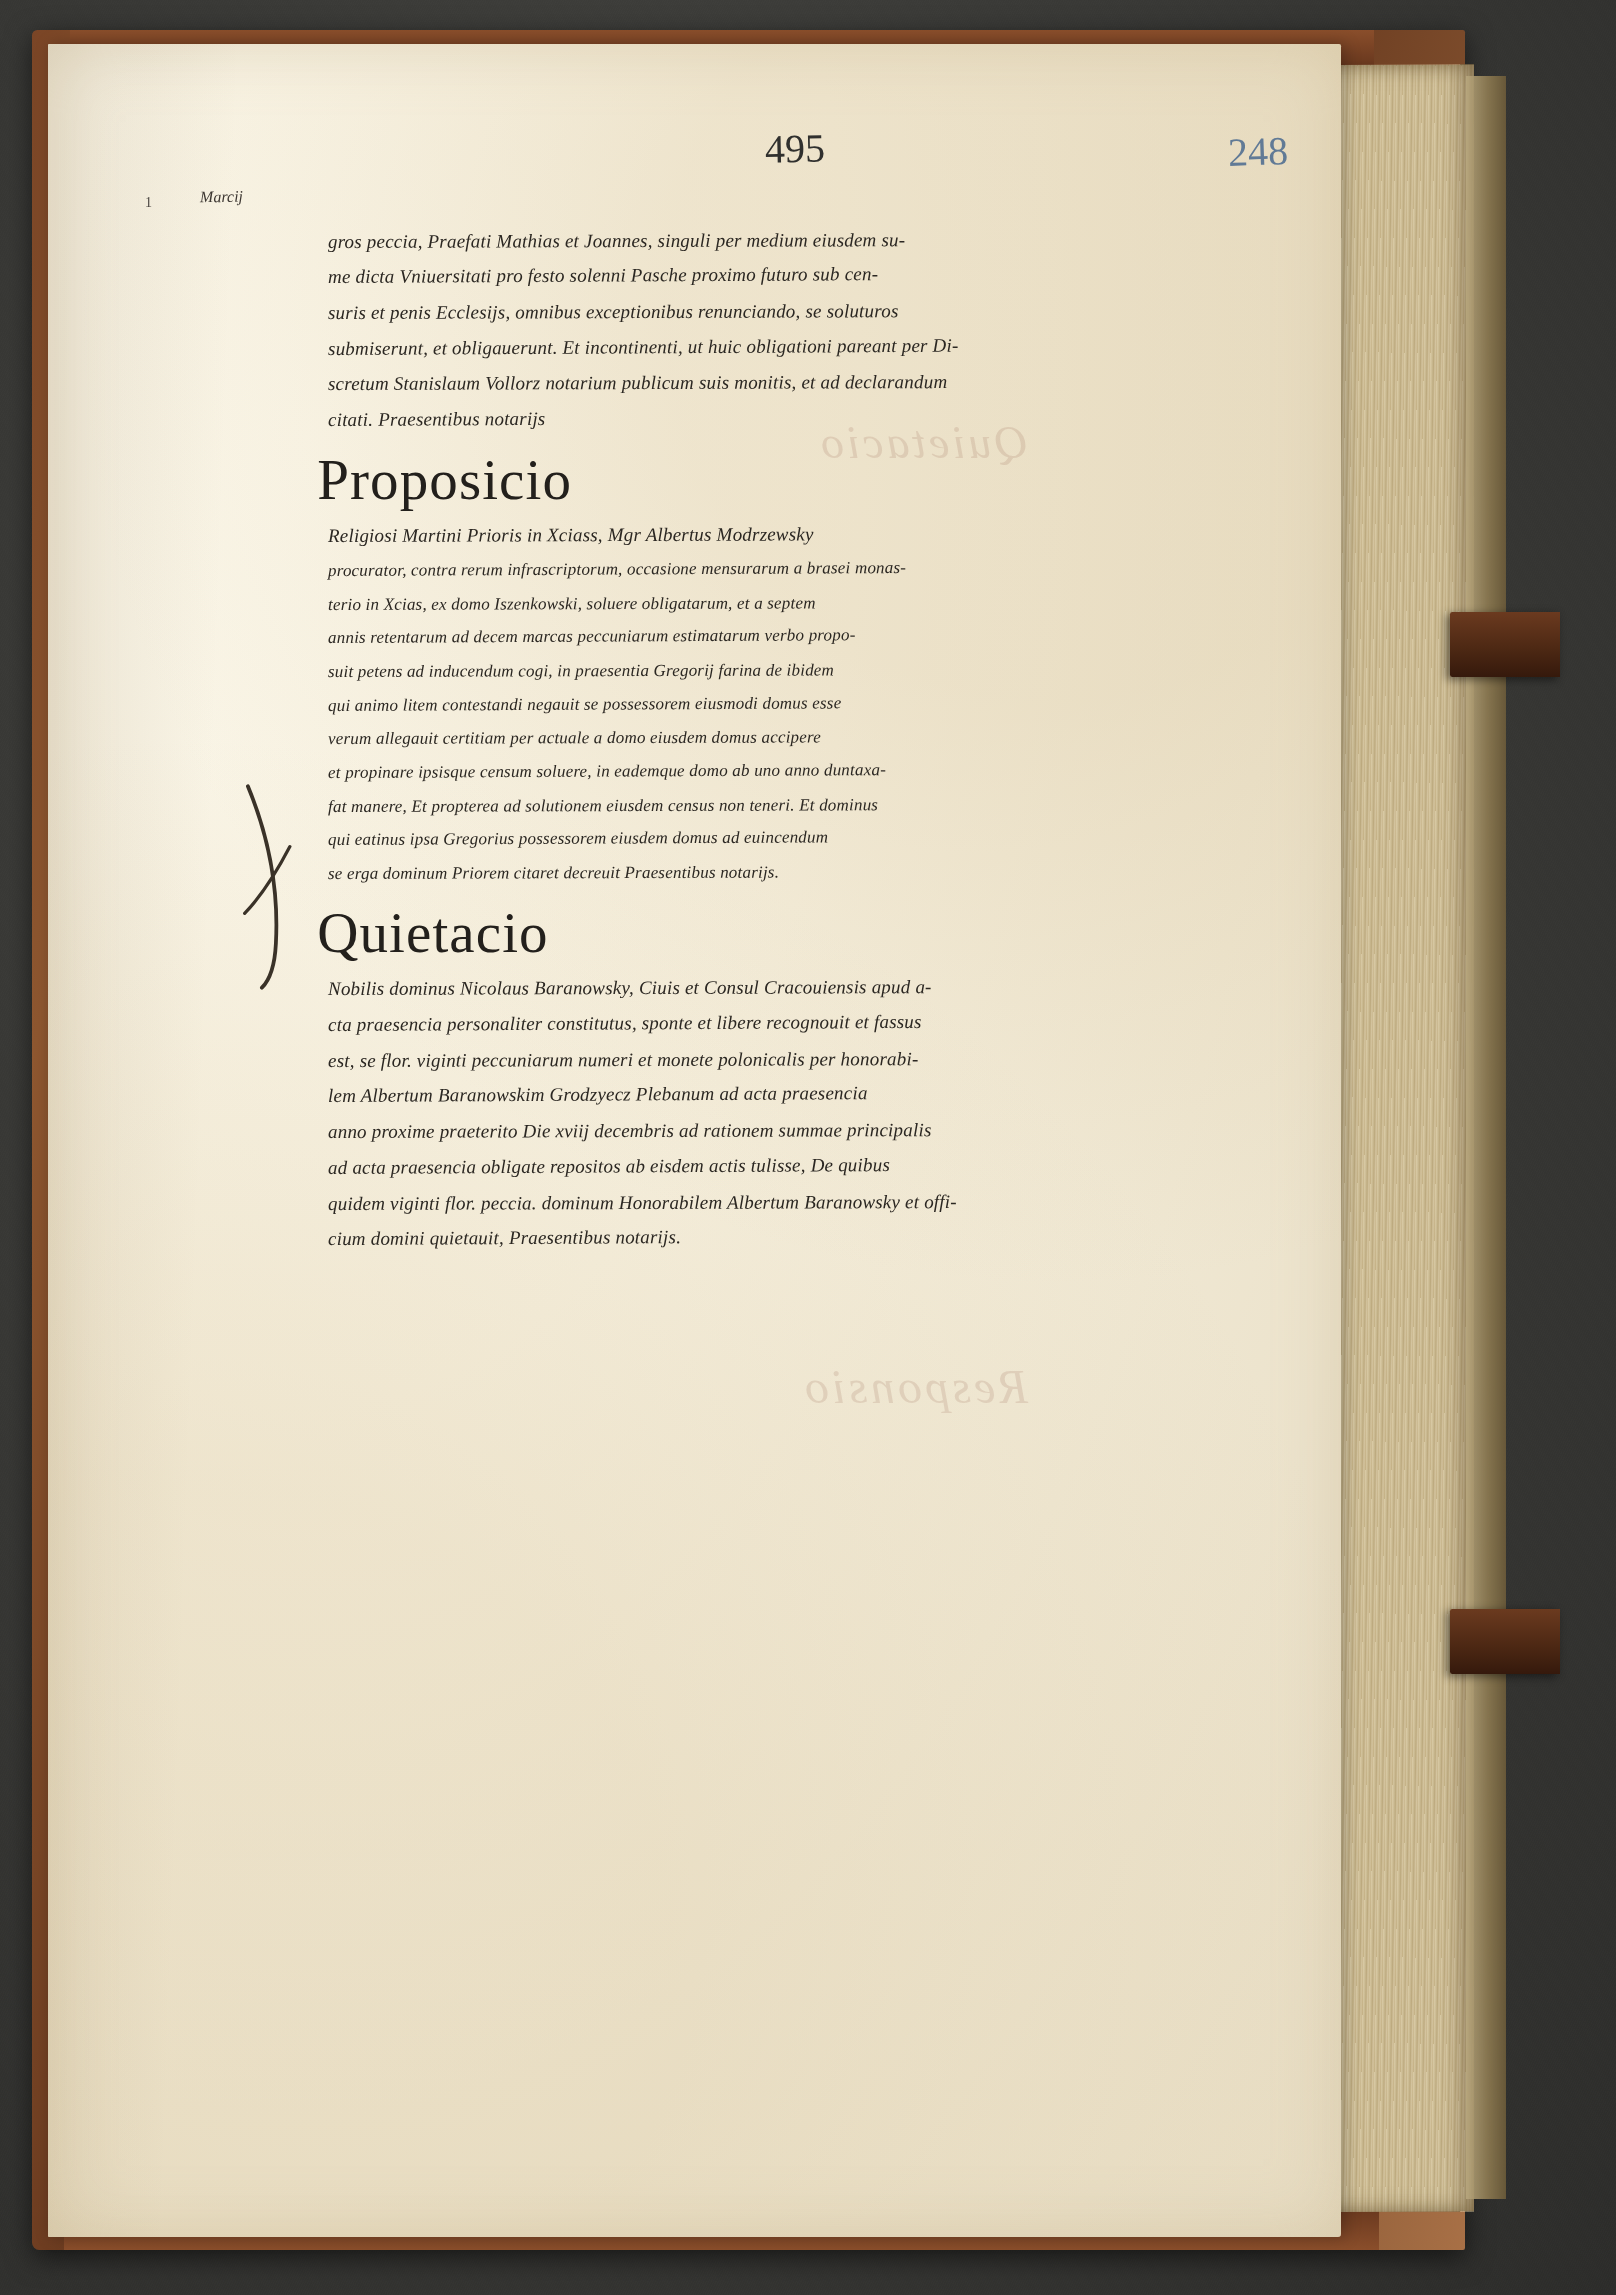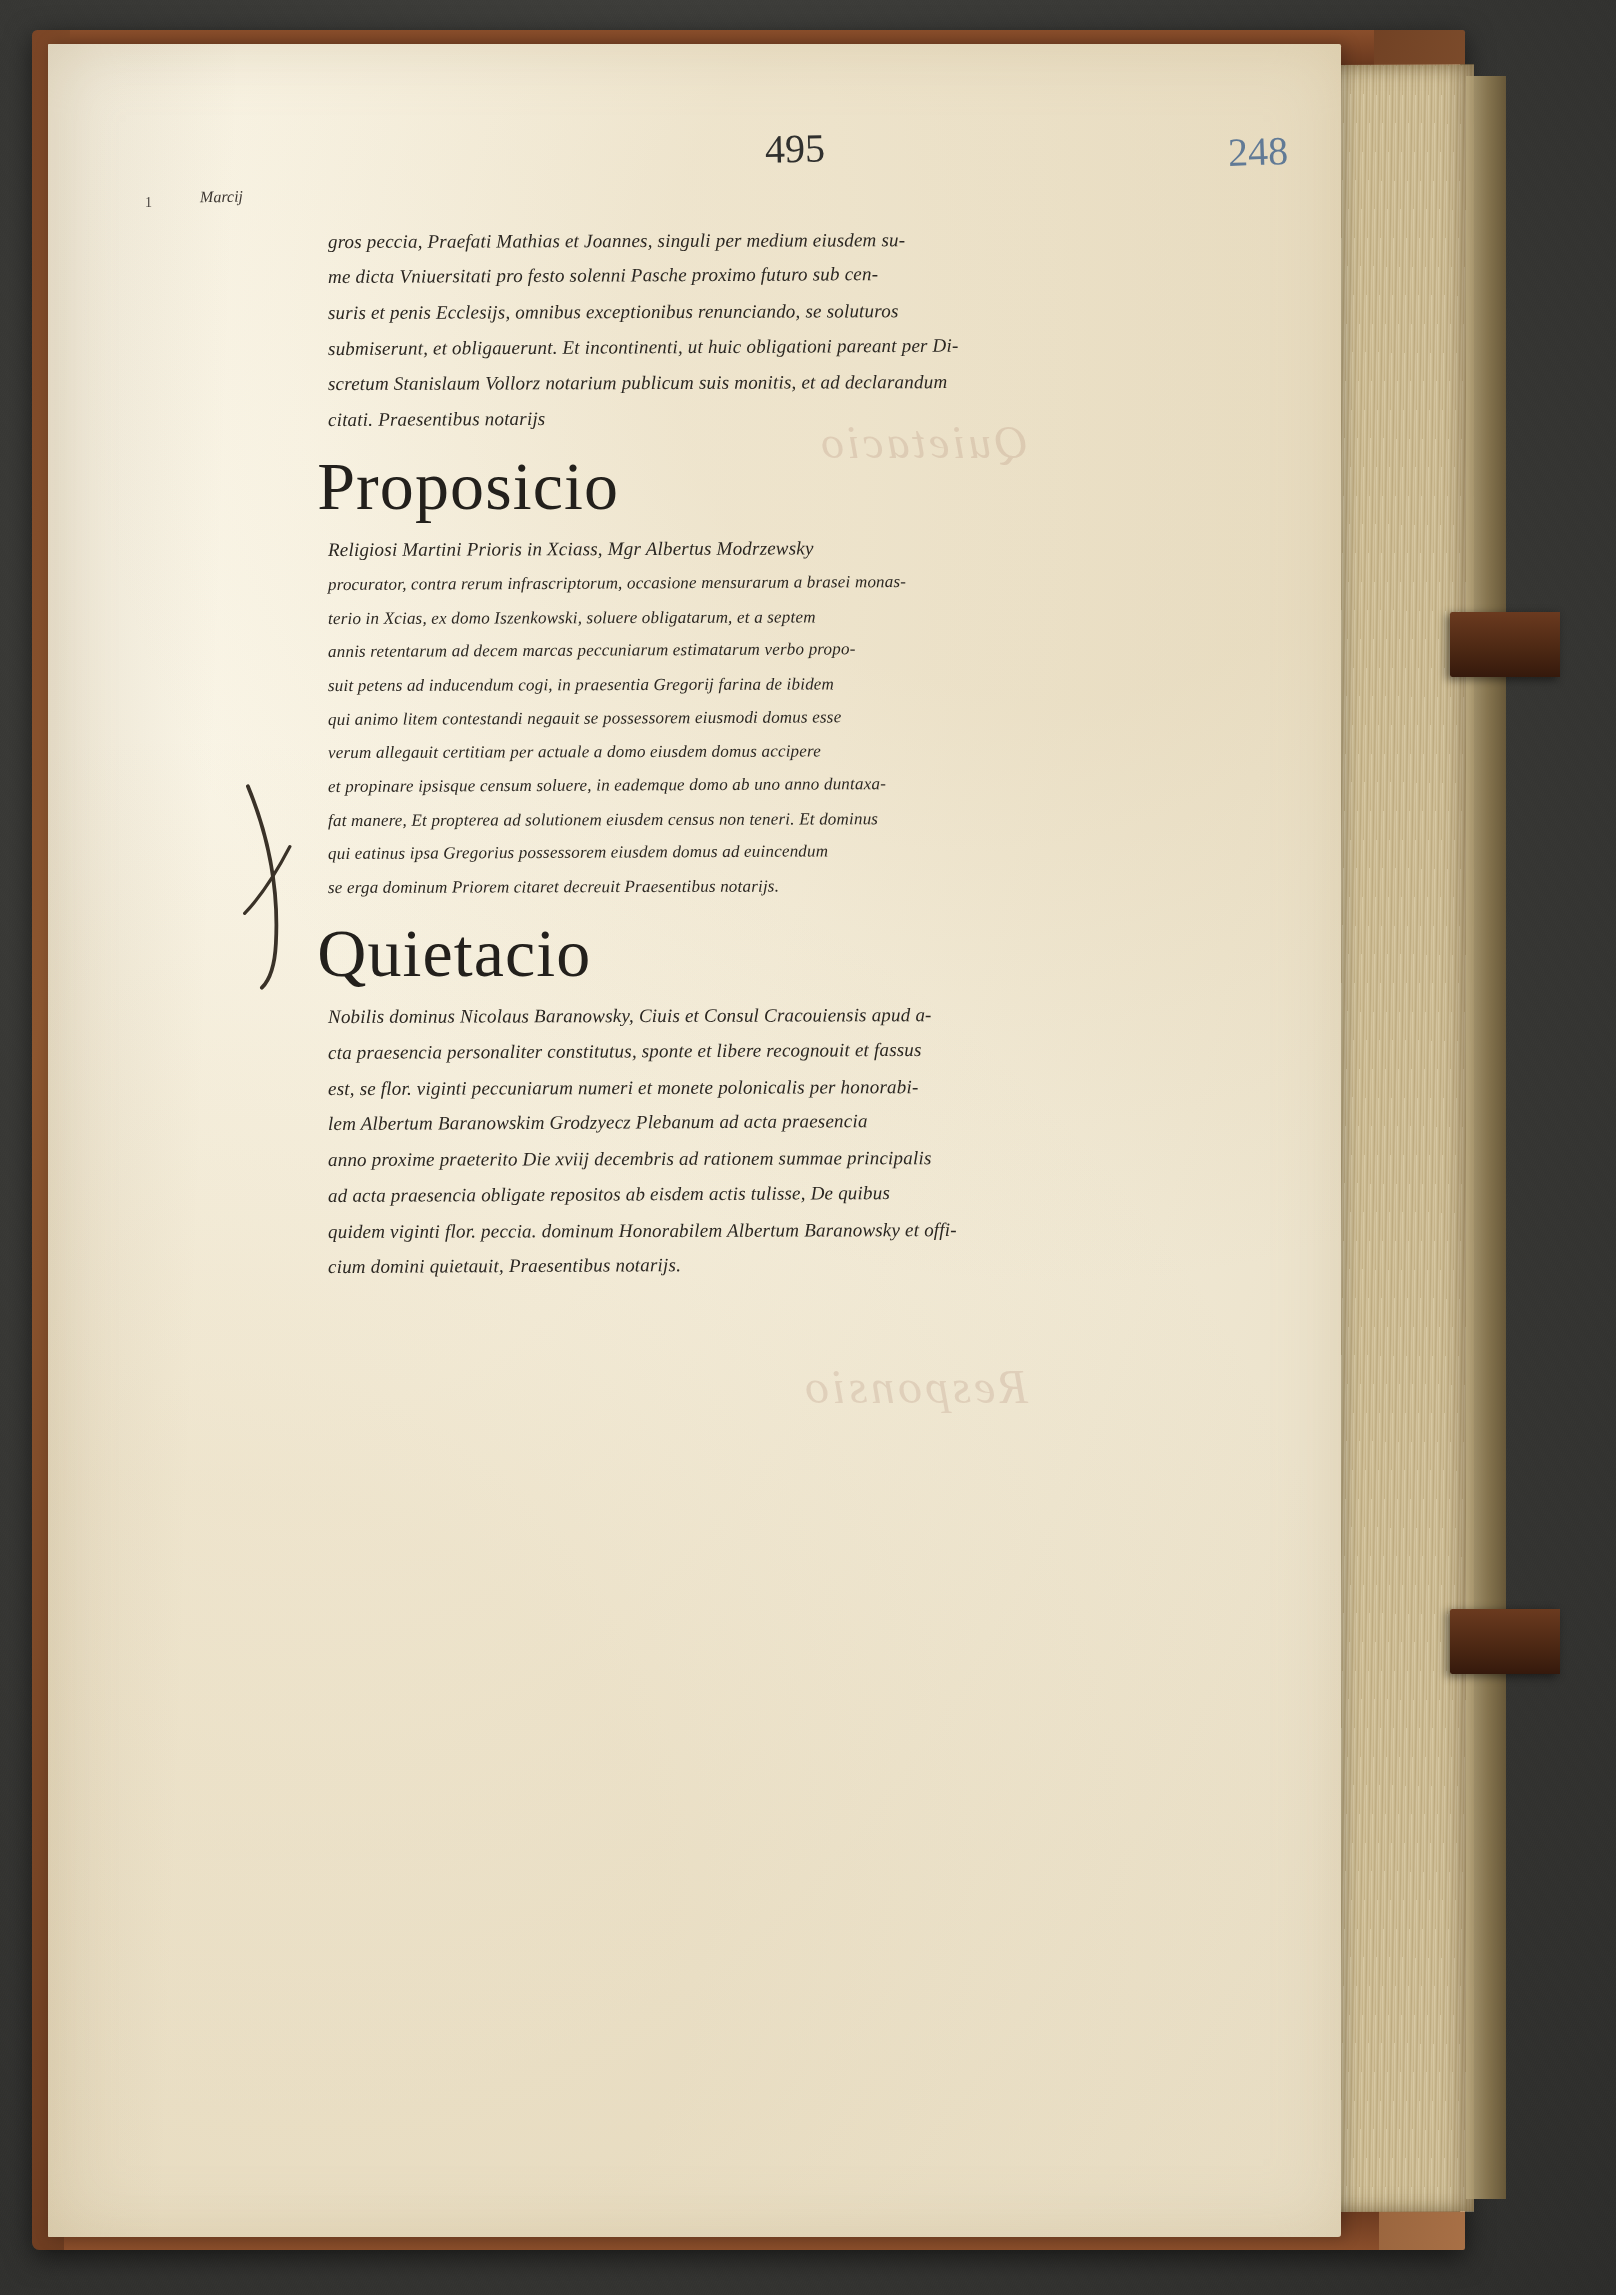--- a/index.html
+++ b/index.html
@@ -213,21 +213,21 @@
   .line.sm { font-size: 17px; }
 
   .heading {
     font-family: "Liberation Serif", serif;
     color: #23201c;
     font-size: 50px;
     letter-spacing: 1.1px;
     margin: 18.3px 0 14px -10.8px;
     white-space: nowrap;
   }
-  .heading.big { font-size: 68px; }
+  .heading.big { font-size: 57px; }
 
   
   .g1 .line:nth-child(odd)  { transform: rotate(-0.18deg); }
   .g1 .line:nth-child(even) { transform: rotate(-0.3deg); }
 </style>
 </head>
 <body>
 
 <div class="desk"></div>
 

